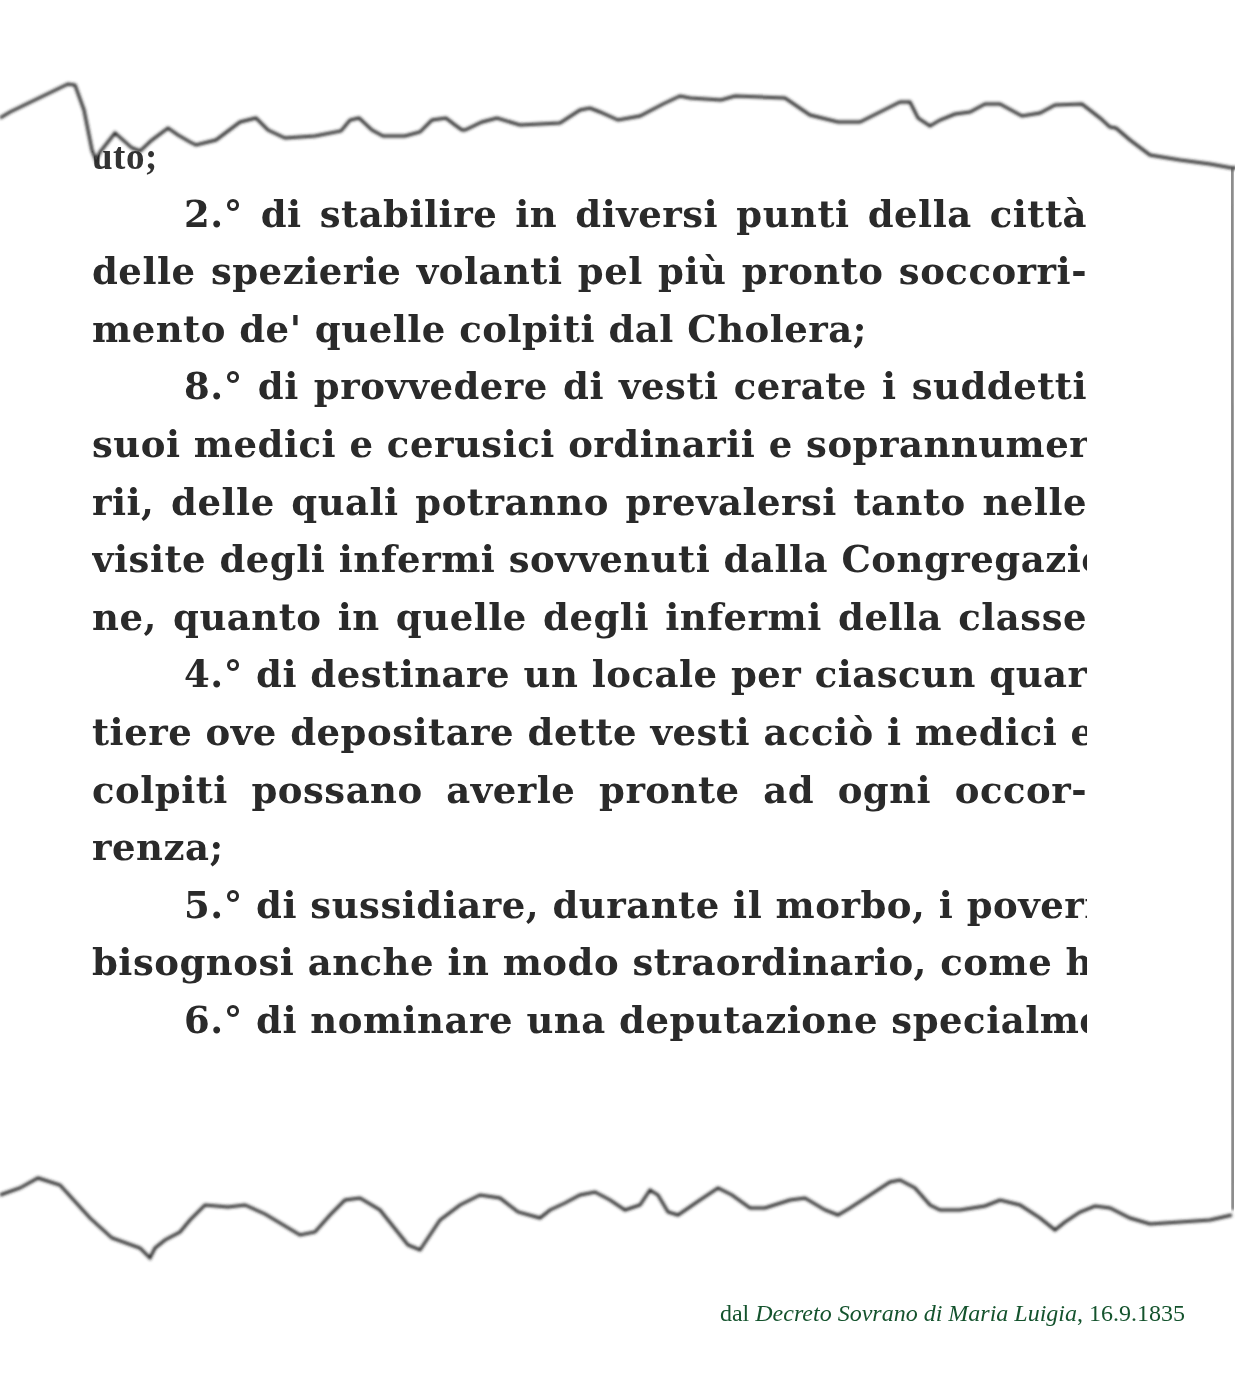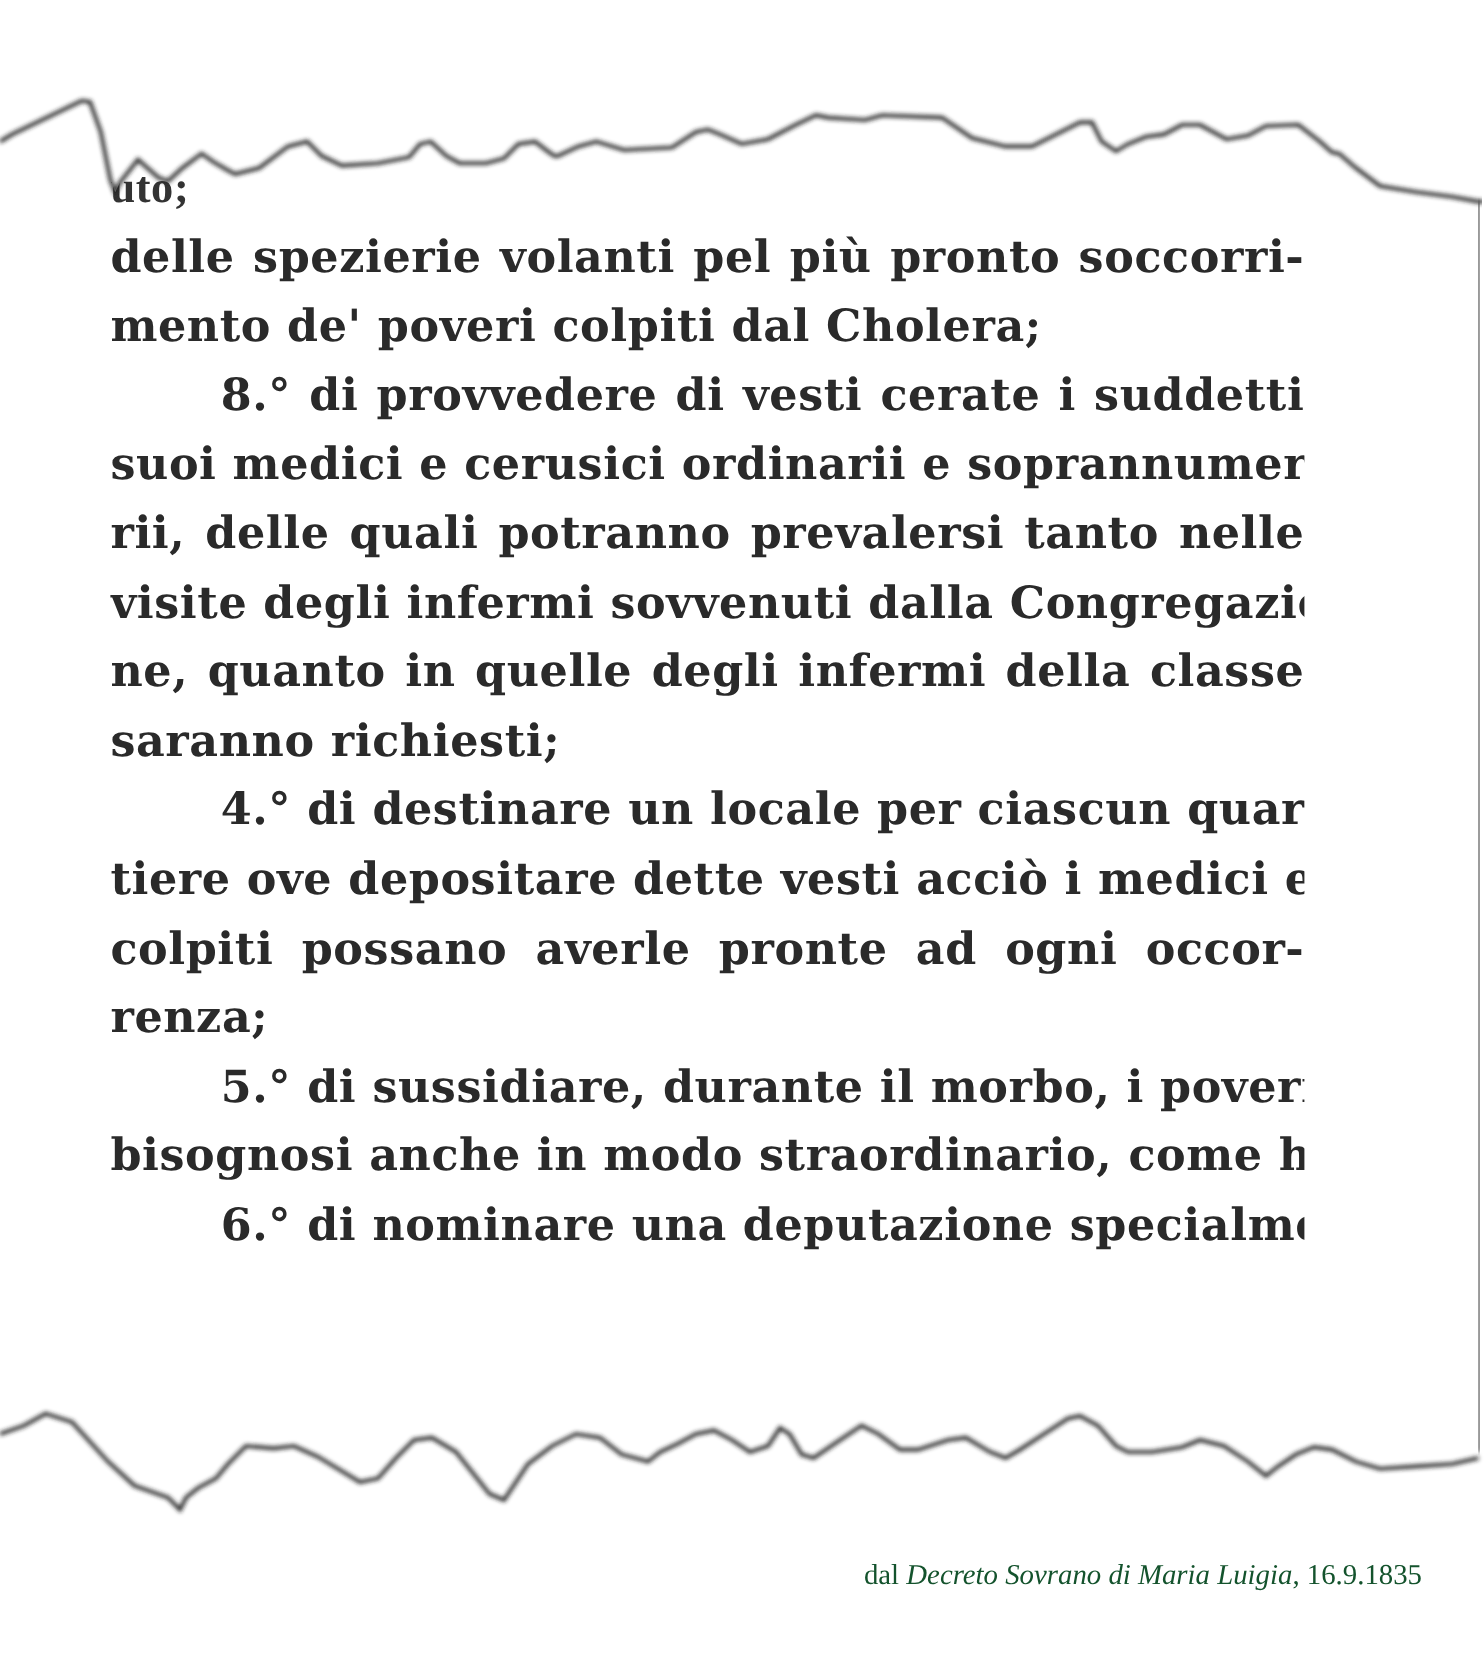--- a/index.html
+++ b/index.html
@@ -69,29 +69,29 @@
       font-style: italic;
     }
   </style>
 </head>
 <body>
 
 <div class="clipping">
   <div class="text-block">
     <div class="line last partial-top">uto;</div>
 
+    <div class="line indent">2.° di stabilire in diversi punti della città</div>
     <div class="line">delle spezierie volanti pel più pronto soccorri-</div>
-    <div class="line last">mento de' poveri colpiti dal Cholera;</div>
+    <div class="line last">mento de' quelle colpiti dal Cholera;</div>
 
     <div class="line indent">8.° di provvedere di vesti cerate i suddetti</div>
     <div class="line">suoi medici e cerusici ordinarii e soprannumera-</div>
     <div class="line">rii, delle quali potranno prevalersi tanto nelle</div>
     <div class="line">visite degli infermi sovvenuti dalla Congregazio-</div>
     <div class="line">ne, quanto in quelle degli infermi della classe</div>
-    <div class="line last">saranno richiesti;</div>
 
     <div class="line indent">4.° di destinare un locale per ciascun quar-</div>
     <div class="line">tiere ove depositare dette vesti acciò i medici e</div>
     <div class="line">colpiti possano averle pronte ad ogni occor-</div>
     <div class="line last">renza;</div>
 
     <div class="line indent">5.° di sussidiare, durante il morbo, i poveri</div>
     <div class="line">bisognosi anche in modo straordinario, come ha</div>
 
     <div class="line indent">6.° di nominare una deputazione specialmen-</div>

